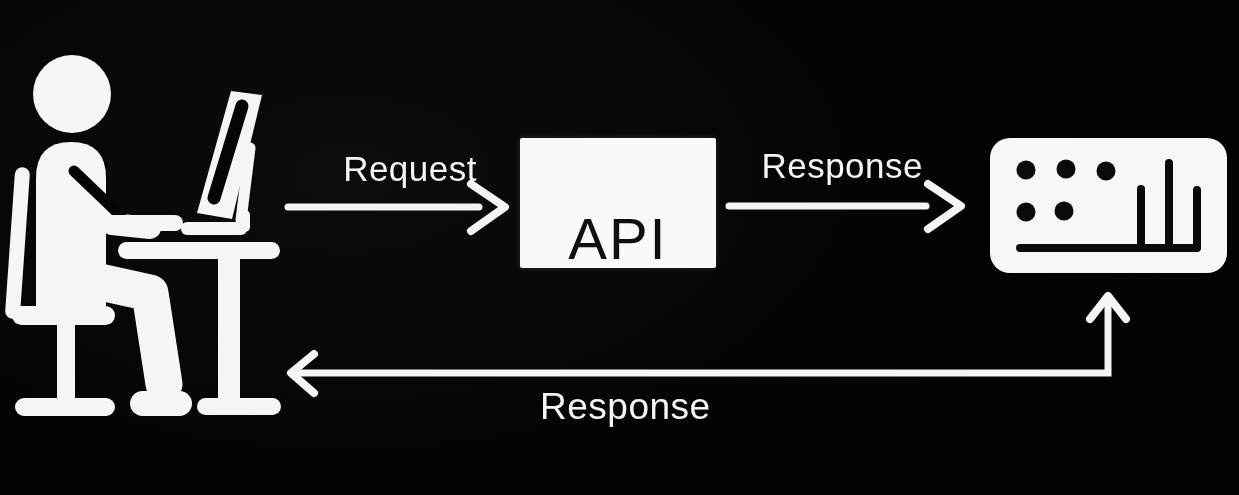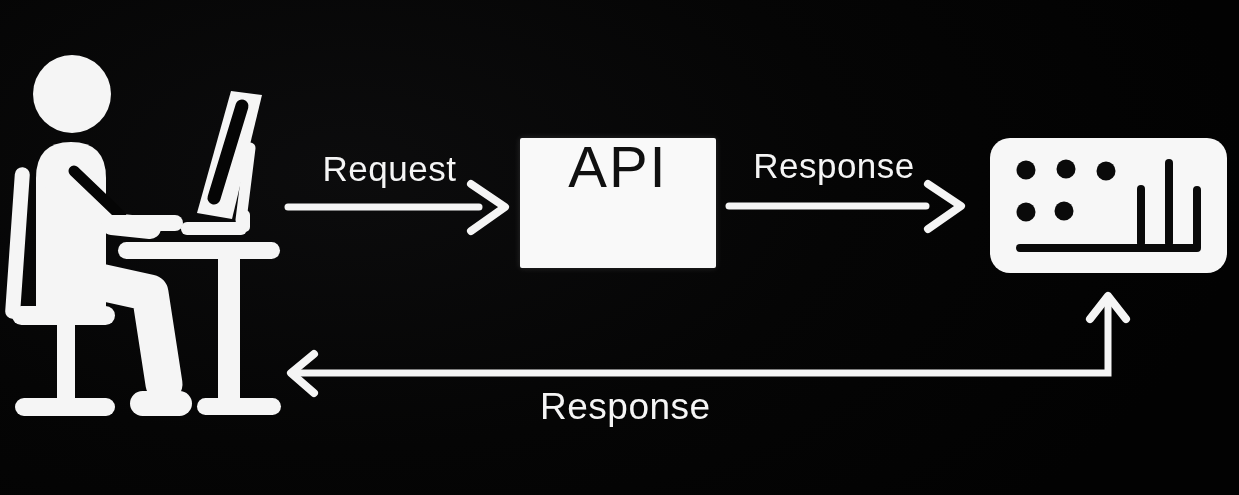--- a/index.html
+++ b/index.html
@@ -20,38 +20,38 @@
     inset: 0;
     width: 1239px;
     height: 495px;
   }
   .edge-label {
     position: absolute;
     color: #f5f5f5;
     font-size: 35px;
     font-weight: 400;
     letter-spacing: 0.5px;
-    text-align: center;
+    text-align: right;
     white-space: nowrap;
     line-height: 1;
     user-select: none;
   }
   .label-request   { left: 302px; top: 151px; width: 175px; }
   .label-response-top { left: 745px; top: 148px; width: 178px; }
   .label-response-bottom { left: 540px; top: 388px; width: 170px; font-size: 37px; }
   .api-box {
     position: absolute;
     left: 520px;
     top: 138px;
     width: 196px;
     height: 130px;
     background: #f9f9f9;
     border-radius: 2px;
     display: flex;
-    align-items: flex-start;
+    align-items: flex-end;
     justify-content: center;
     box-shadow: 0 0 6px rgba(255,255,255,0.15);
   }
   .api-box span {
     color: #101010;
     font-size: 58px;
     letter-spacing: 2px;
     line-height: 1;
     user-select: none;
   }

